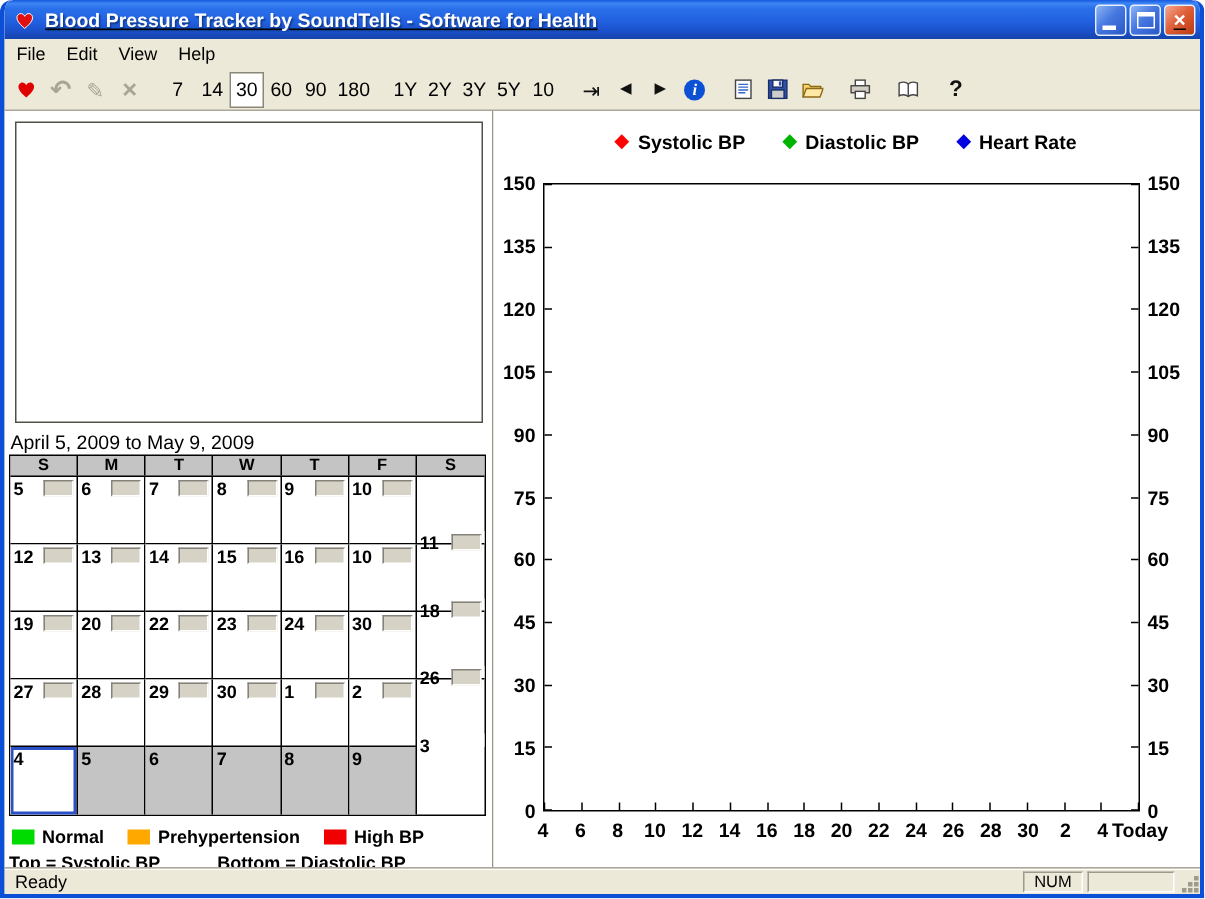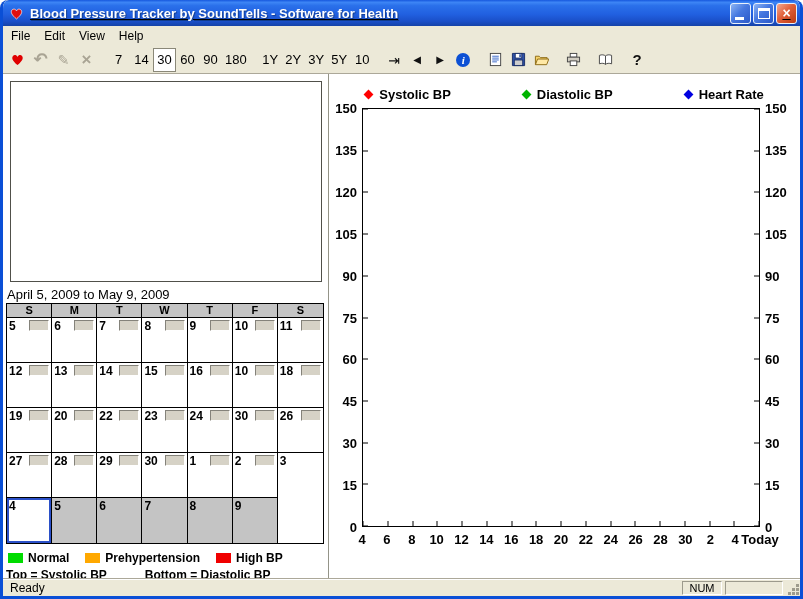--- a/index.html
+++ b/index.html
@@ -34,37 +34,37 @@
   .main{flex:1;display:flex;background:#fff;overflow:hidden;}
   .left-panel{width:326px;flex:0 0 326px;border-right:1px solid #949488;overflow:hidden;background:#fff;}
   .notes-box{margin:7px 6px 0 7px;height:201px;border:1px solid #50504A;background:#fff;}
   .date-range{margin:5px 0 1px 4px;font-size:13px;color:#000;}
   .calendar{margin:0 4px 0 3px;border:1px solid #000;}
   .cal-head{display:grid;grid-template-columns:repeat(7,1fr);background:#C4C4C4;border-bottom:1px solid #000;}
   .cal-h{height:13px;line-height:13px;text-align:center;font-size:11px;font-weight:bold;border-right:1px solid #000;}
   .cal-h:last-child{border-right:0;}
   .cal-grid{display:grid;grid-template-columns:repeat(7,1fr);grid-auto-rows:45px;}
   .cal-cell{position:relative;background:#fff;border-right:1px solid #000;border-bottom:1px solid #000;}
-  .cal-cell:nth-child(7n){border-right:0;}
+  .cal-cell:nth-child(7n){border-right:0;margin-top:36px;}
   .cal-cell:nth-last-child(-n+7){border-bottom:0;}
   .cal-num{position:absolute;top:1px;left:2px;font-size:12px;font-weight:bold;}
   .cal-chip{position:absolute;top:2px;right:2px;width:20px;height:11px;background:#D6D2C6;border:1px solid;border-color:#84827A #FFF #FFF #84827A;}
   .cal-cell.gray{background:#C4C4C4;}
   .cal-cell.selected{box-shadow:inset 0 0 0 2px #2B50C8;}
   .cal-legend1{display:flex;align-items:center;margin:7px 0 0 5px;font-size:12px;font-weight:bold;}
   .swatch{width:15px;height:10px;margin-right:5px;flex:0 0 15px;}
   .leg-gap1{margin-right:16px;}
   .cal-legend2{display:flex;margin:3px 0 0 3px;font-size:12px;font-weight:bold;gap:38px;}
   
   .right-panel{flex:1;padding-top:8px;overflow:hidden;background:#fff;}
   .chart-title{text-align:center;font-size:13px;font-weight:bold;}
-  .chart-legend{display:flex;justify-content:center;gap:72px;margin-top:5px;font-size:13px;font-weight:bold;align-items:center;}
+  .chart-legend{display:flex;justify-content:center;gap:26px;margin-top:5px;font-size:13px;font-weight:bold;align-items:center;}
   .leg-item{display:flex;align-items:center;}
   .marker{width:7px;height:7px;transform:rotate(45deg);margin-right:7px;}
-  .chart-wrap{display:flex;margin-top:6px;}
+  .chart-wrap{display:flex;margin-top:20px;}
   .y-col{width:33px;position:relative;height:419px;font-size:13px;font-weight:bold;flex:0 0 33px;}
   .y-col.right{width:40px;flex:0 0 40px;}
   .ytick{position:absolute;transform:translateY(-50%);line-height:1;}
   .y-col.left .ytick{right:5px;}
   .y-col.right .ytick{left:5px;}
   .plot-col{flex:1;}
   .plot{position:relative;height:419px;border:1px solid #000;background:#fff;}
   .ymark{position:absolute;width:5px;height:1px;background:#000;left:0;transform:translateY(-50%);}
   .ymark.r{left:auto;right:0;}
   .xmark{position:absolute;width:1px;height:5px;background:#000;bottom:0;transform:translateX(-50%);}

